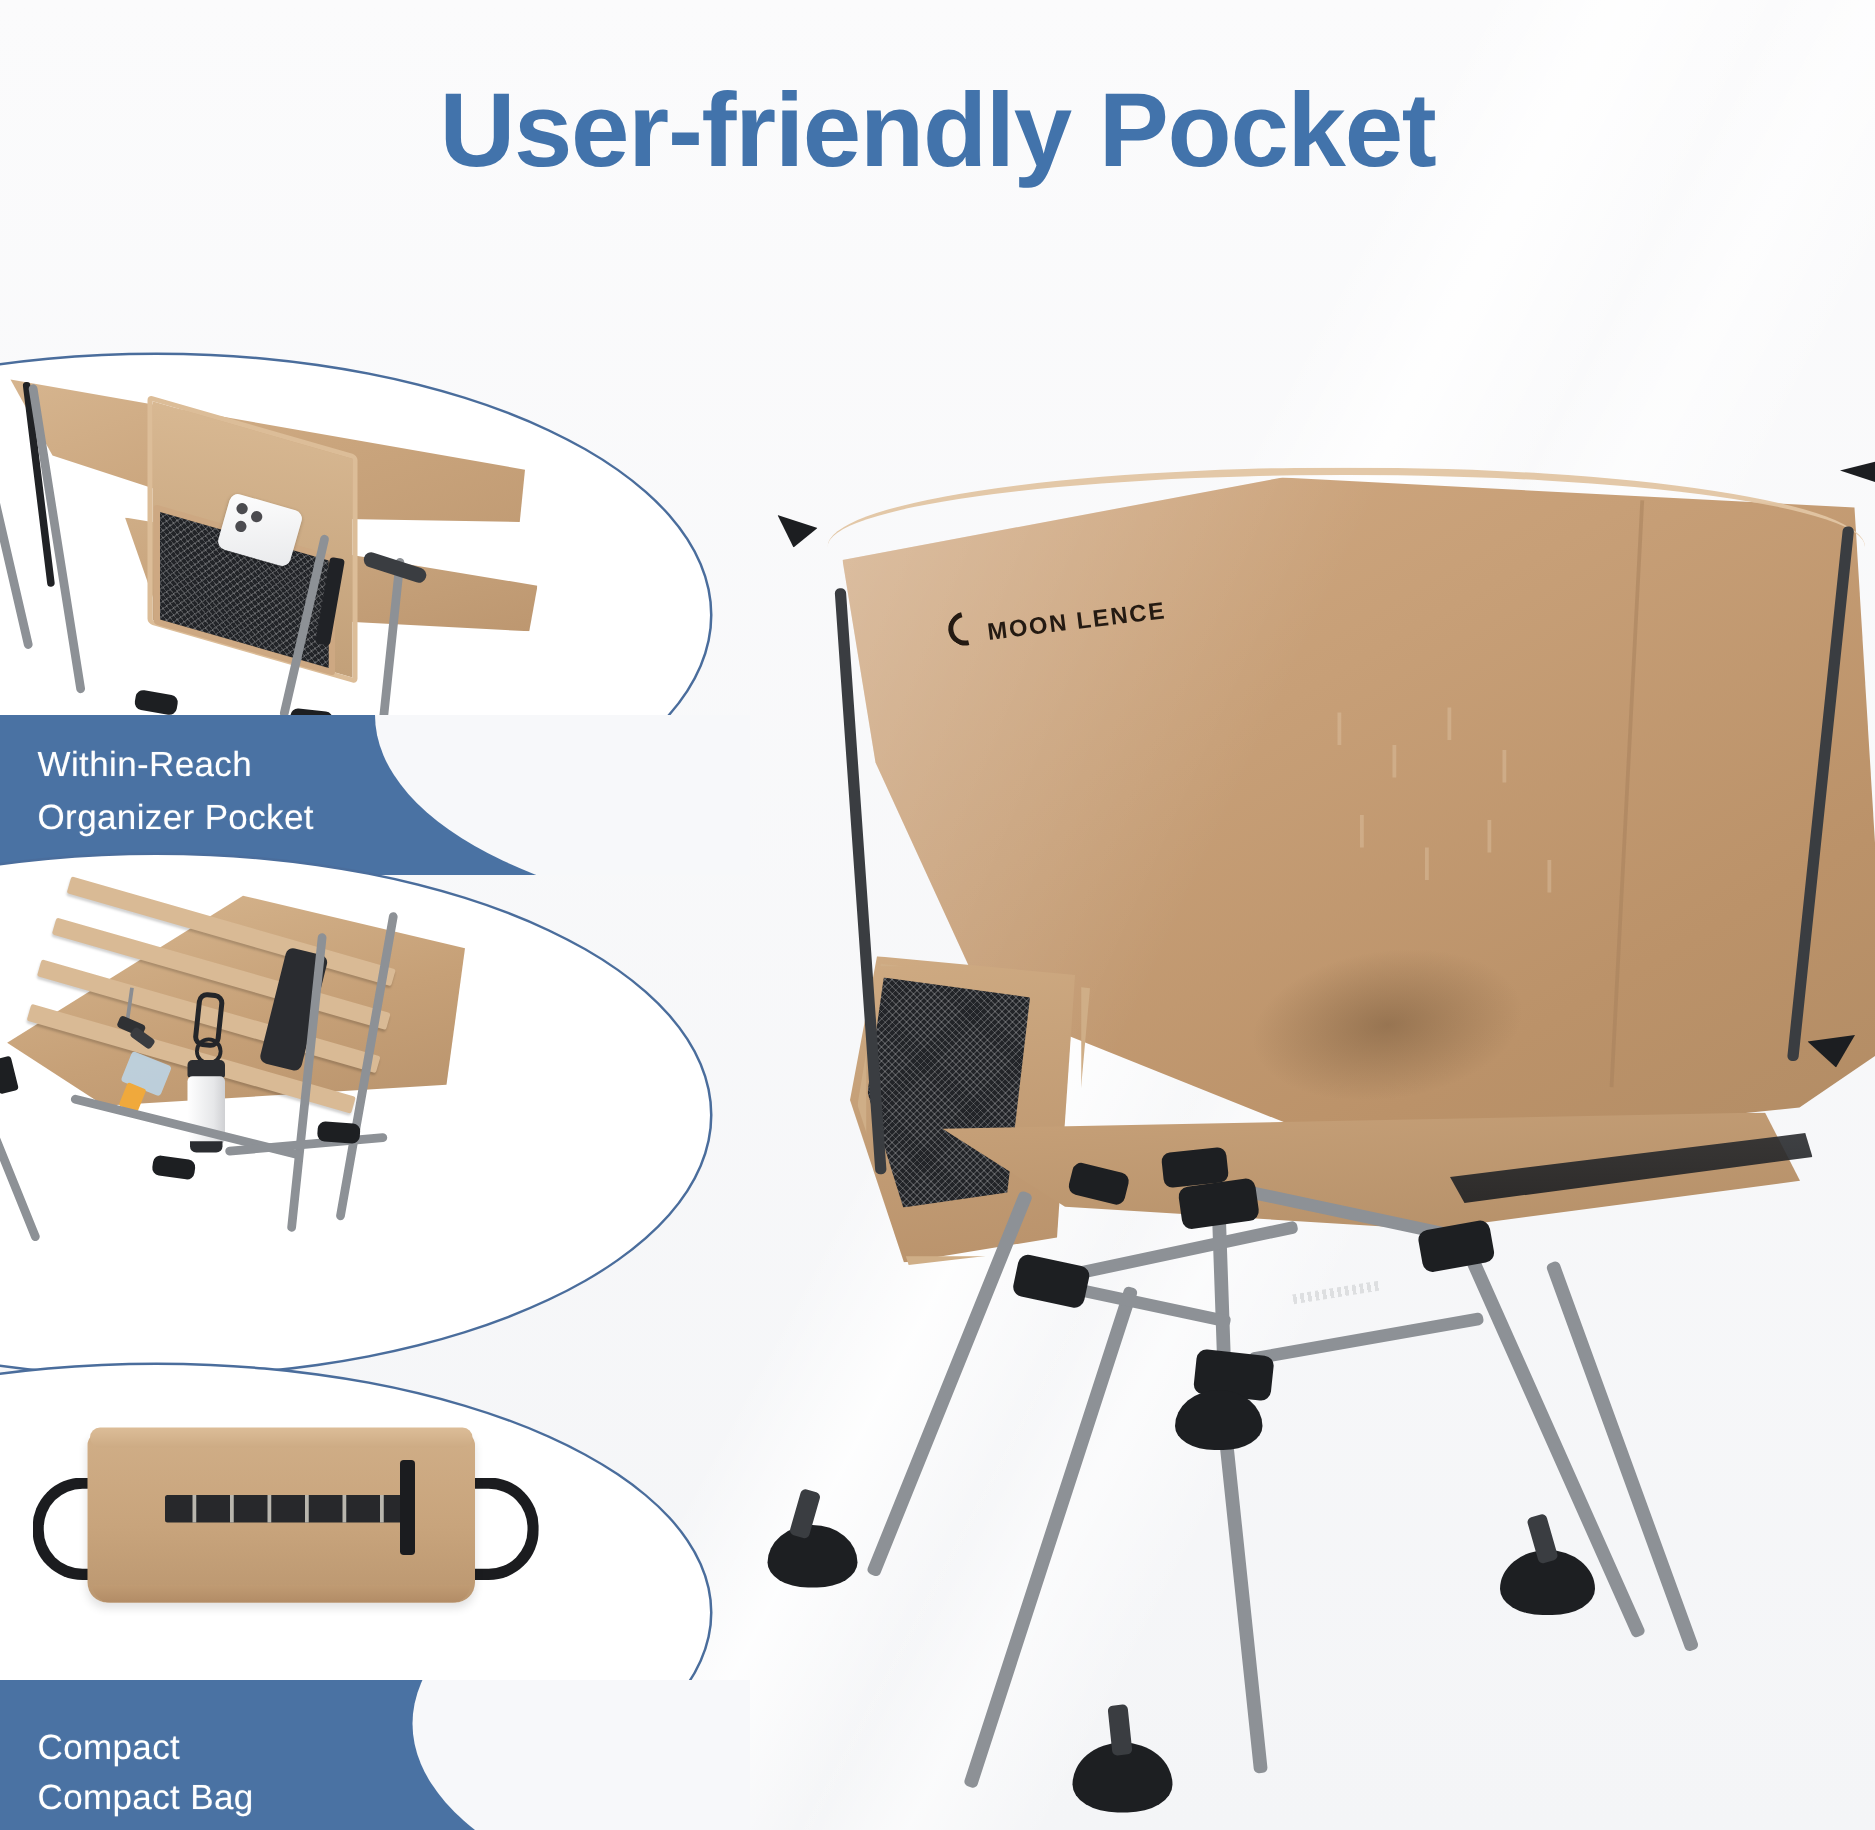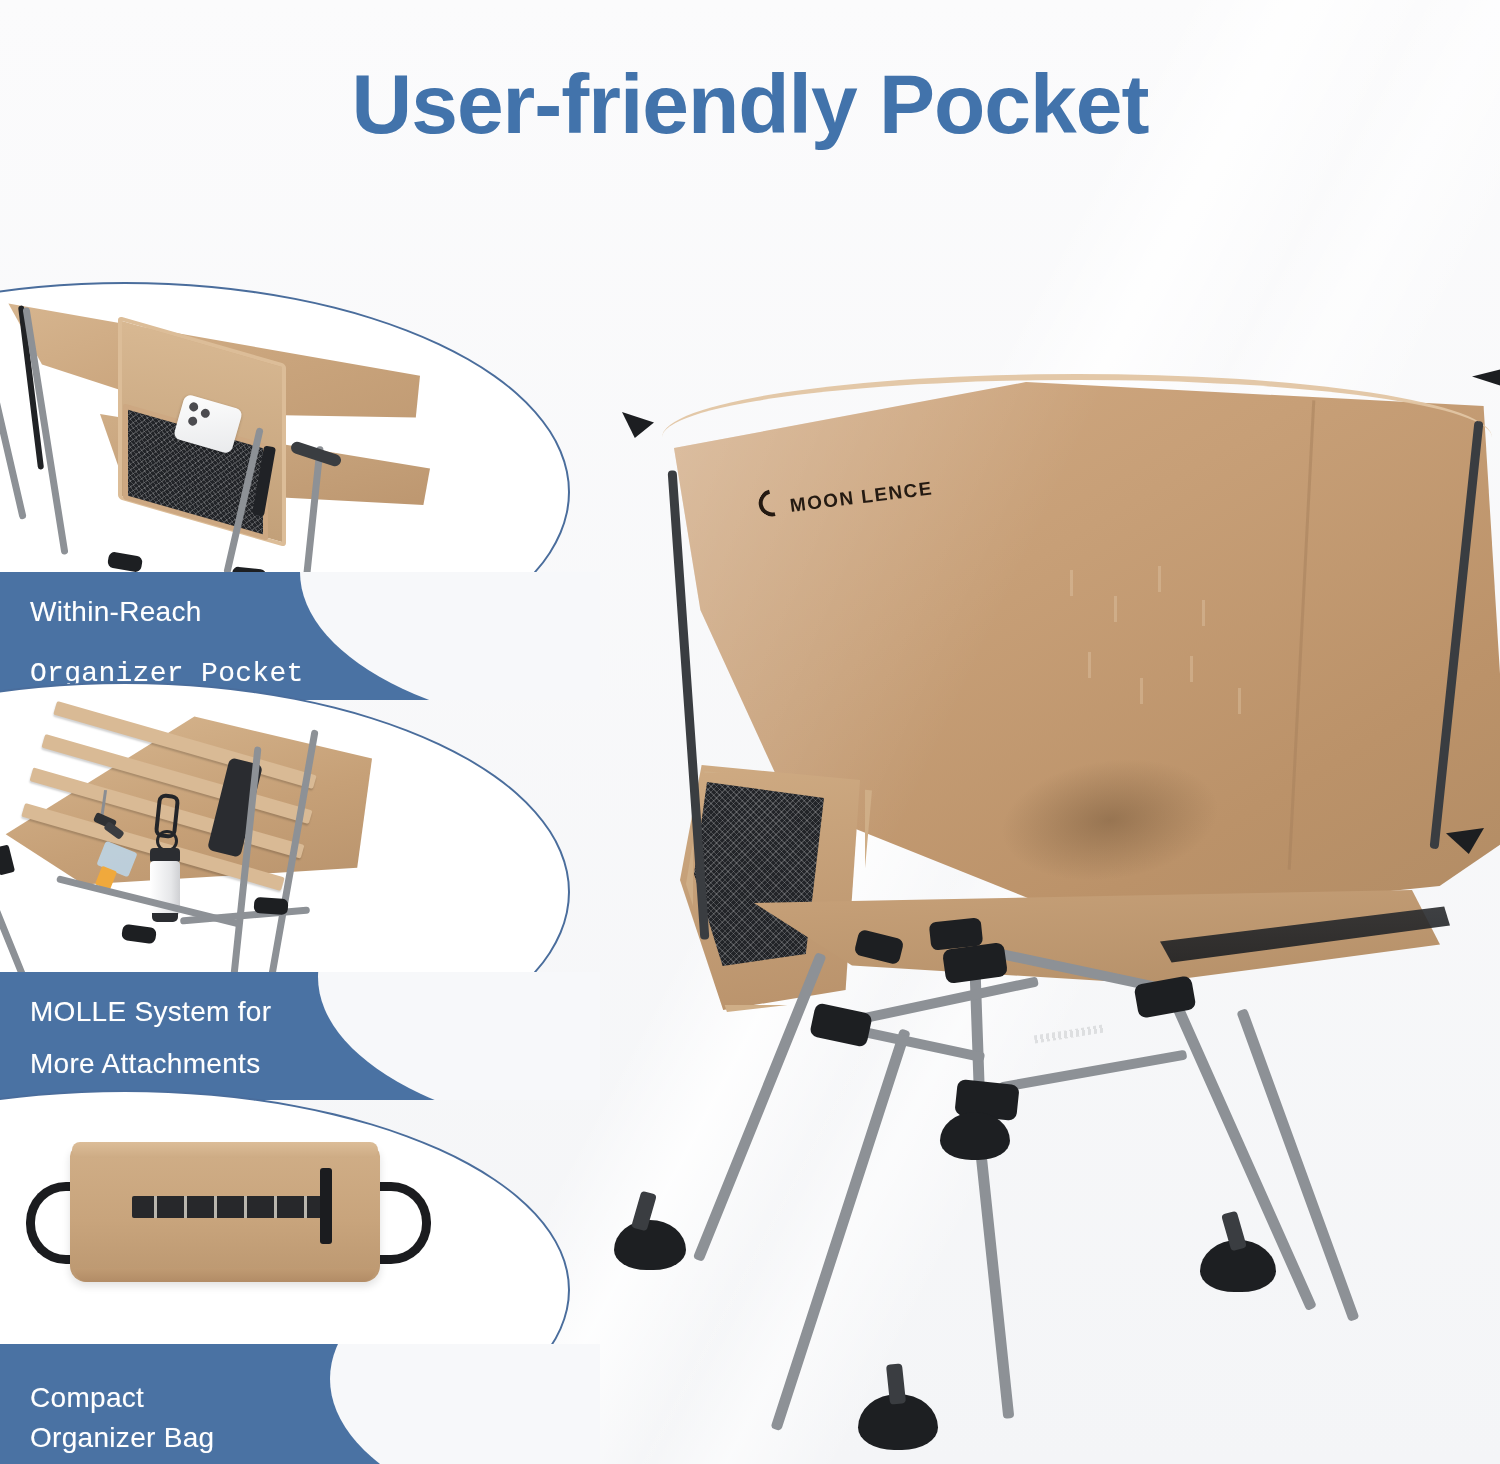--- a/index.html
+++ b/index.html
@@ -134,21 +134,21 @@
 
       <div style="position:absolute;left:268px;top:150px;width:12px;height:70px;background:#202226;transform:rotate(10deg);border-radius:3px;"></div>
 
       <div class="hub" style="position:absolute;left:118px;top:258px;width:34px;height:16px;transform:rotate(10deg);"></div>
       <div class="hub" style="position:absolute;left:242px;top:272px;width:34px;height:16px;transform:rotate(6deg);"></div>
     </div>
 
     <div class="feat-band" style="top:282px;width:600px;height:128px;">
       <div class="band-curve" style="left:300px;top:-165px;width:700px;height:330px;"></div>
       <div class="band-text" style="top:26px;">Within-Reach</div>
-      <div class="band-text" style="top:88px;font-family:Liberation Mono, monospace;">Organizer Pocket</div>
+      <div class="band-text" style="top:68px;">Organizer Pocket</div>
     </div>
   </div>
 
   <div class="feature" style="top:398px;height:410px;">
     <div class="feat-ellipse" style="left:-320px;top:-6px;width:890px;height:420px;"></div>
 
     <div class="photo" style="left:-10px;top:10px;width:470px;height:300px;">
 
       <div style="position:absolute;left:12px;top:6px;width:370px;height:210px;
                   background:linear-gradient(165deg,#d9b992 0%,#c6a077 55%,#b5906a 100%);
@@ -182,25 +182,20 @@
       <div class="pole" style="position:absolute;left:8px;top:150px;width:7px;height:150px;transform:rotate(-22deg);"></div>
       <div class="pole" style="position:absolute;left:300px;top:30px;width:7px;height:250px;transform:rotate(10deg);"></div>
       <div class="pole" style="position:absolute;left:252px;top:48px;width:7px;height:240px;transform:rotate(6deg);"></div>
       <div class="pole" style="position:absolute;left:64px;top:200px;width:190px;height:7px;transform:rotate(14deg);"></div>
       <div class="pole" style="position:absolute;left:190px;top:214px;width:130px;height:7px;transform:rotate(-5deg);"></div>
       <div class="hub" style="position:absolute;left:132px;top:228px;width:34px;height:16px;transform:rotate(8deg);"></div>
       <div class="hub" style="position:absolute;left:264px;top:200px;width:34px;height:16px;transform:rotate(4deg);"></div>
       <div style="position:absolute;left:6px;top:148px;width:16px;height:28px;background:#1d1f22;border-radius:3px;transform:rotate(-14deg);"></div>
     </div>
 
-    <div class="feat-band" style="top:284px;width:600px;height:128px;">
-      <div class="band-curve" style="left:318px;top:-160px;width:700px;height:330px;"></div>
-      <div class="band-text" style="top:26px;">MOLLE System for</div>
-      <div class="band-text" style="top:78px;">More Attachments</div>
-    </div>
   </div>
 
   <div class="feature" style="top:800px;height:374px;">
     <div class="feat-ellipse" style="left:-320px;top:0px;width:890px;height:400px;"></div>
 
     <div class="photo" style="left:20px;top:30px;width:440px;height:220px;">
 
       <div style="position:absolute;left:6px;top:62px;width:62px;height:64px;
                   border:9px solid #1b1c1f;border-radius:40px 6px 6px 40px;border-right:none;"></div>
 
@@ -225,21 +220,21 @@
         <span style="position:absolute;left:142px;top:0;width:3px;height:22px;background:#b9b6ae;"></span>
         <span style="position:absolute;left:172px;top:0;width:3px;height:22px;background:#b9b6ae;"></span>
       </div>
 
       <div style="position:absolute;left:300px;top:48px;width:12px;height:76px;background:#1b1c1f;border-radius:3px;"></div>
     </div>
 
     <div class="feat-band" style="top:254px;width:600px;height:144px;">
       <div class="band-curve" style="left:330px;top:-130px;width:700px;height:330px;"></div>
       <div class="band-text" style="top:40px;">Compact</div>
-      <div class="band-text" style="top:80px;">Organizer Bag</div>
+      <div class="band-text" style="top:80px;">Compact Bag</div>
     </div>
   </div>
 </div>
 
 <div id="hero">
 
   <div class="part seatback" style="left:30px;top:40px;width:880px;height:600px;
               clip-path:polygon(5% 13%,45% 2%,97% 6%,100% 78%,92% 86%,52% 92%,18% 72%,8% 40%);
               border-radius:14px;"></div>
 

